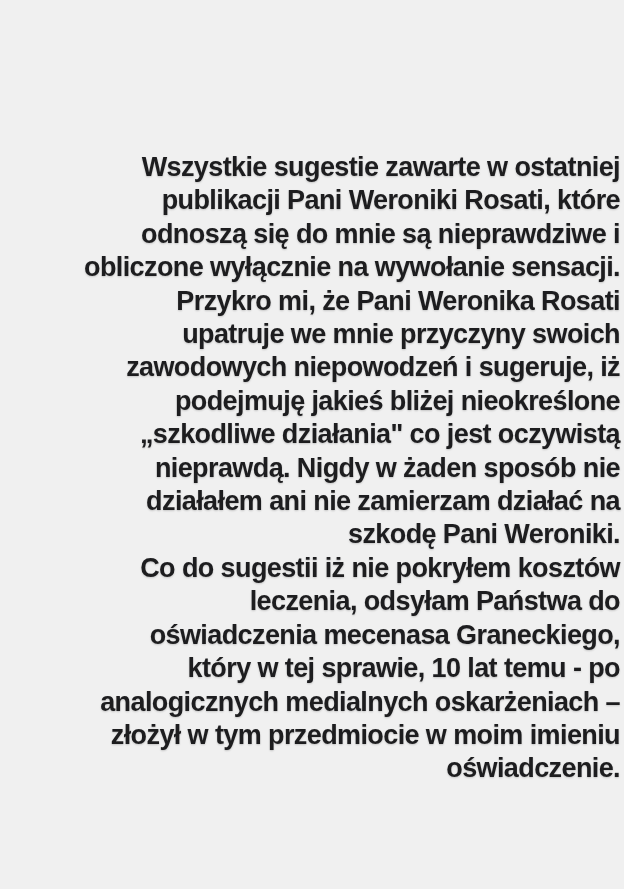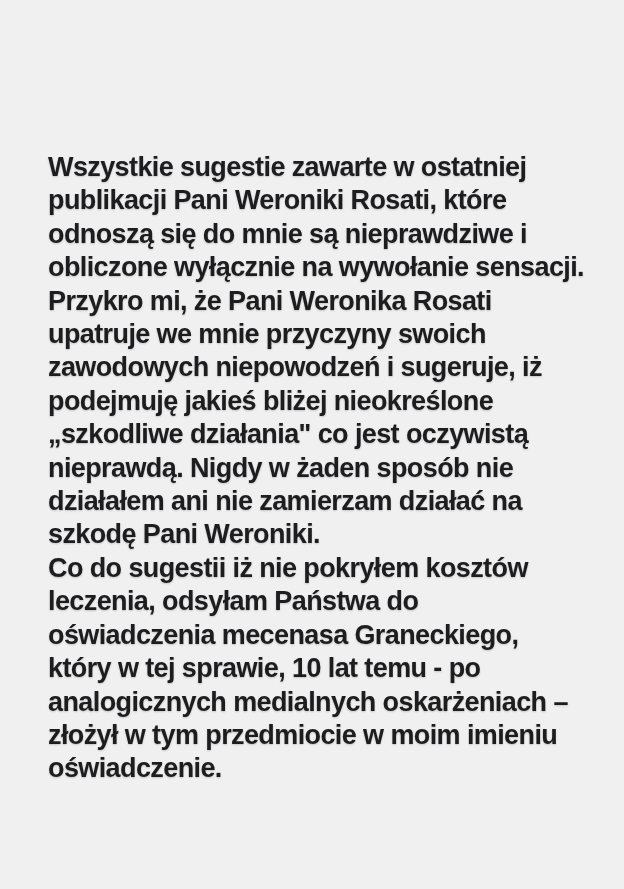--- a/index.html
+++ b/index.html
@@ -1,19 +1,19 @@
 <!DOCTYPE html>
 <html style="--bg: #f0f0f0; --fg: #1d1d1f;"><head>
 <meta charset="utf-8">
 <style>
   :root {
     --bg: #f0f0f0;
     --fg: #1d1d1f;
   }
-  * { margin: 0; padding: 0; box-sizing: border-box; }
+  * { margin: 0; padding: 0; box-sizing: border-box; text-align: right; }
   html, body {
     width: 624px;
     height: 889px;
     overflow: hidden;
     font-family: "Liberation Sans", sans-serif;
   }
   .story {
     position: relative;
     width: 624px;
     height: 889px;

